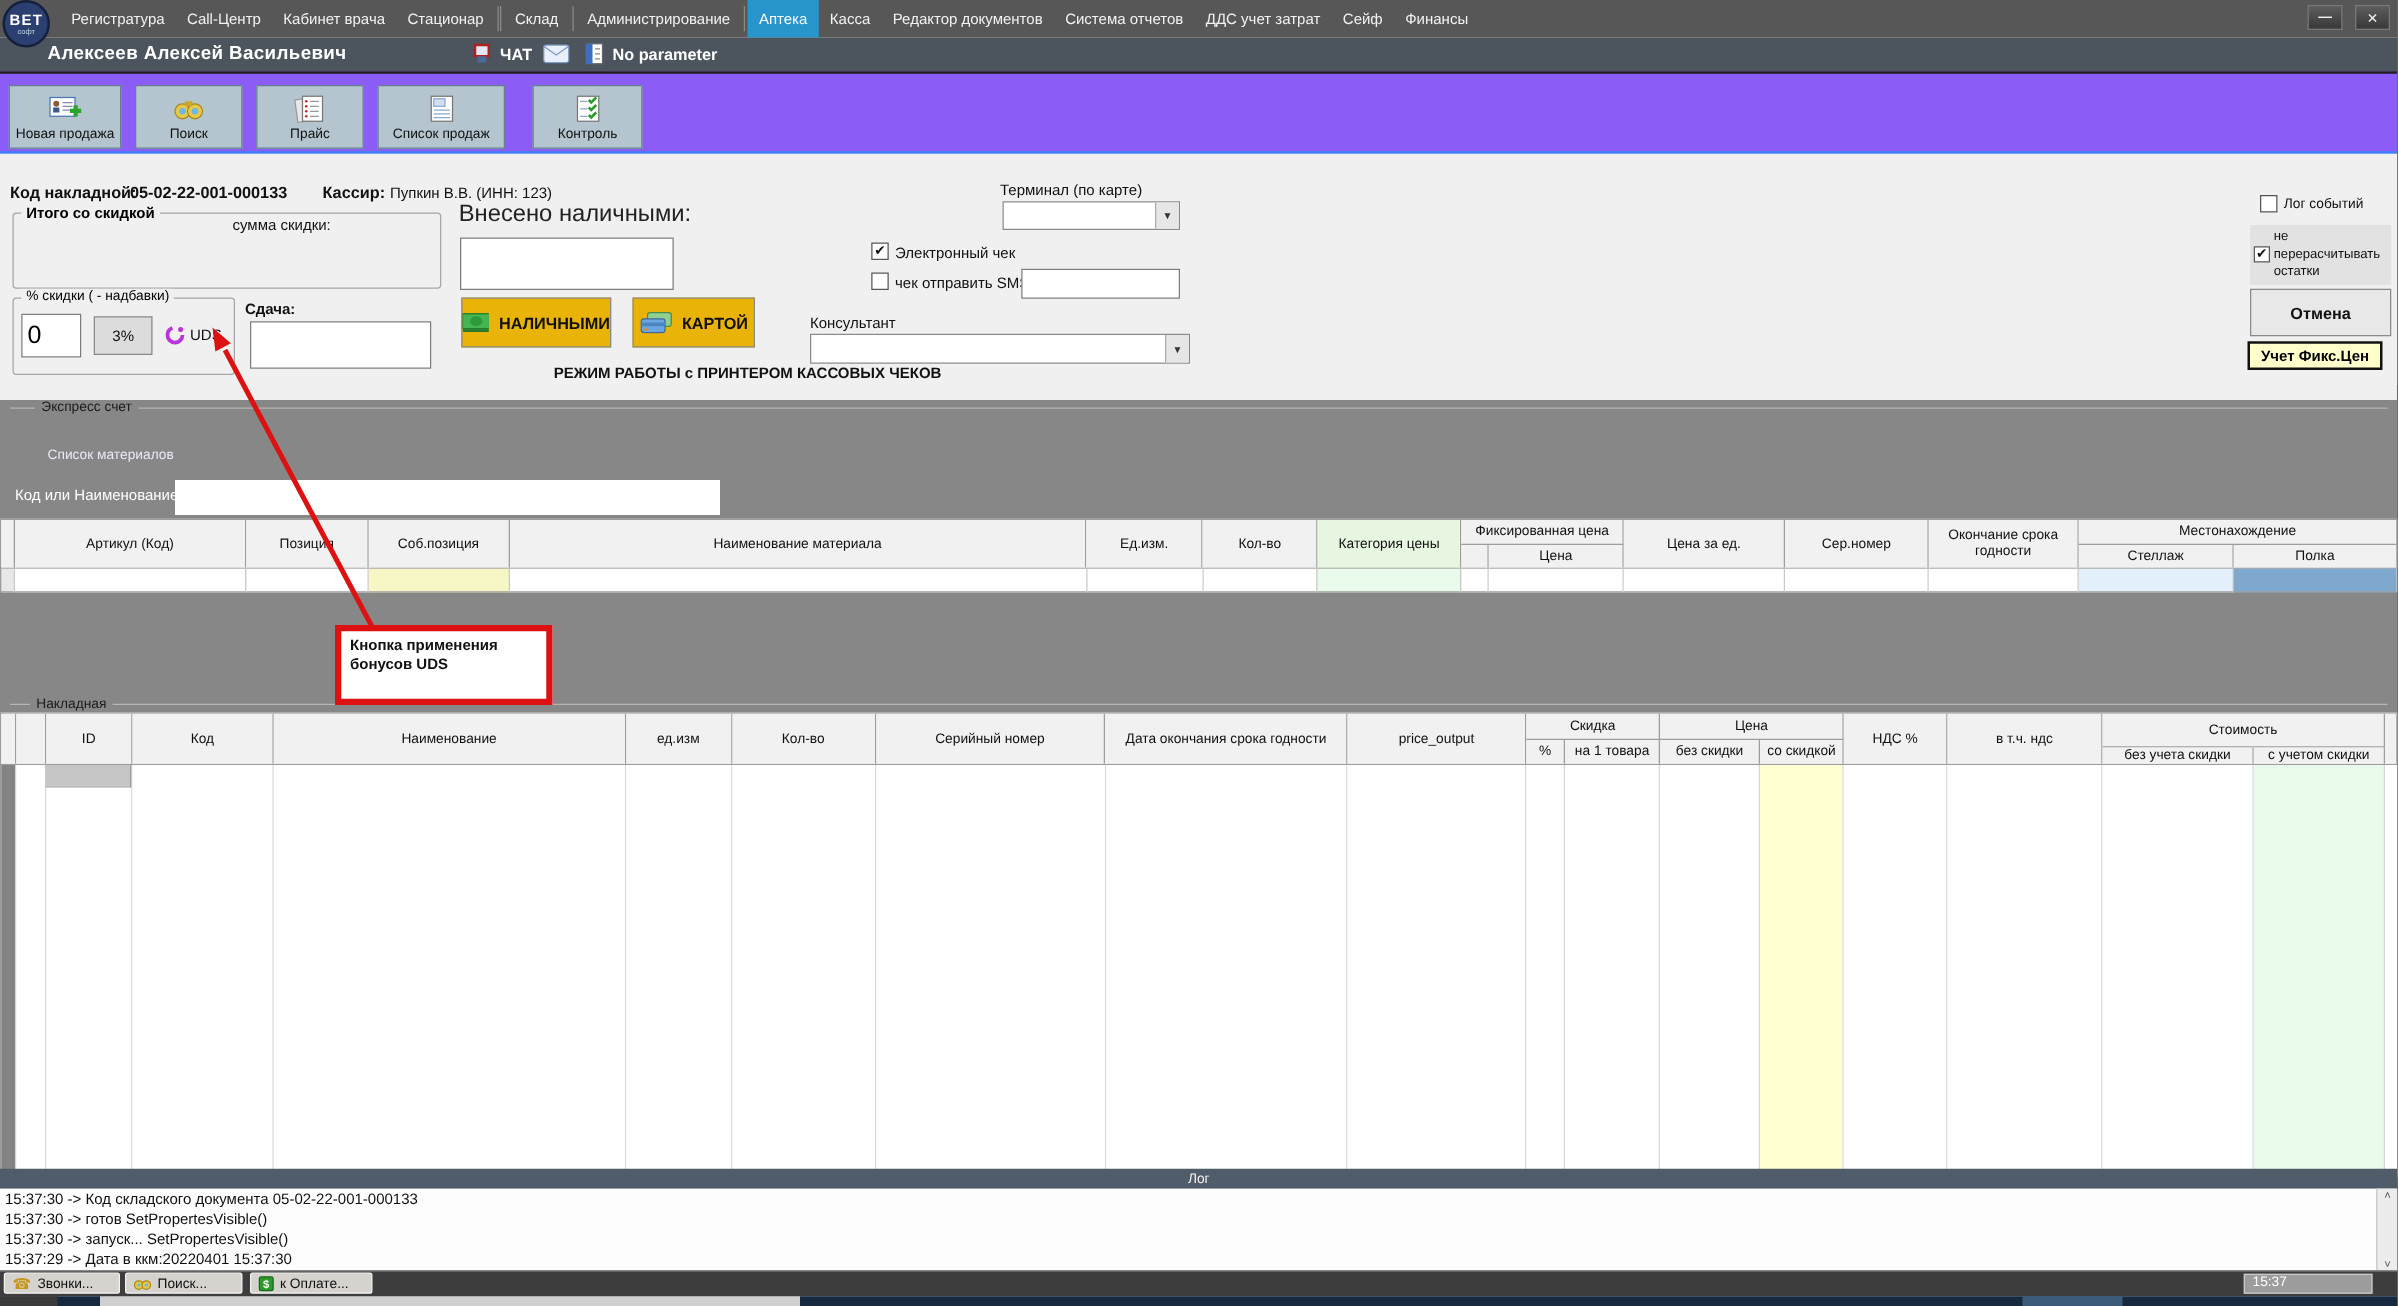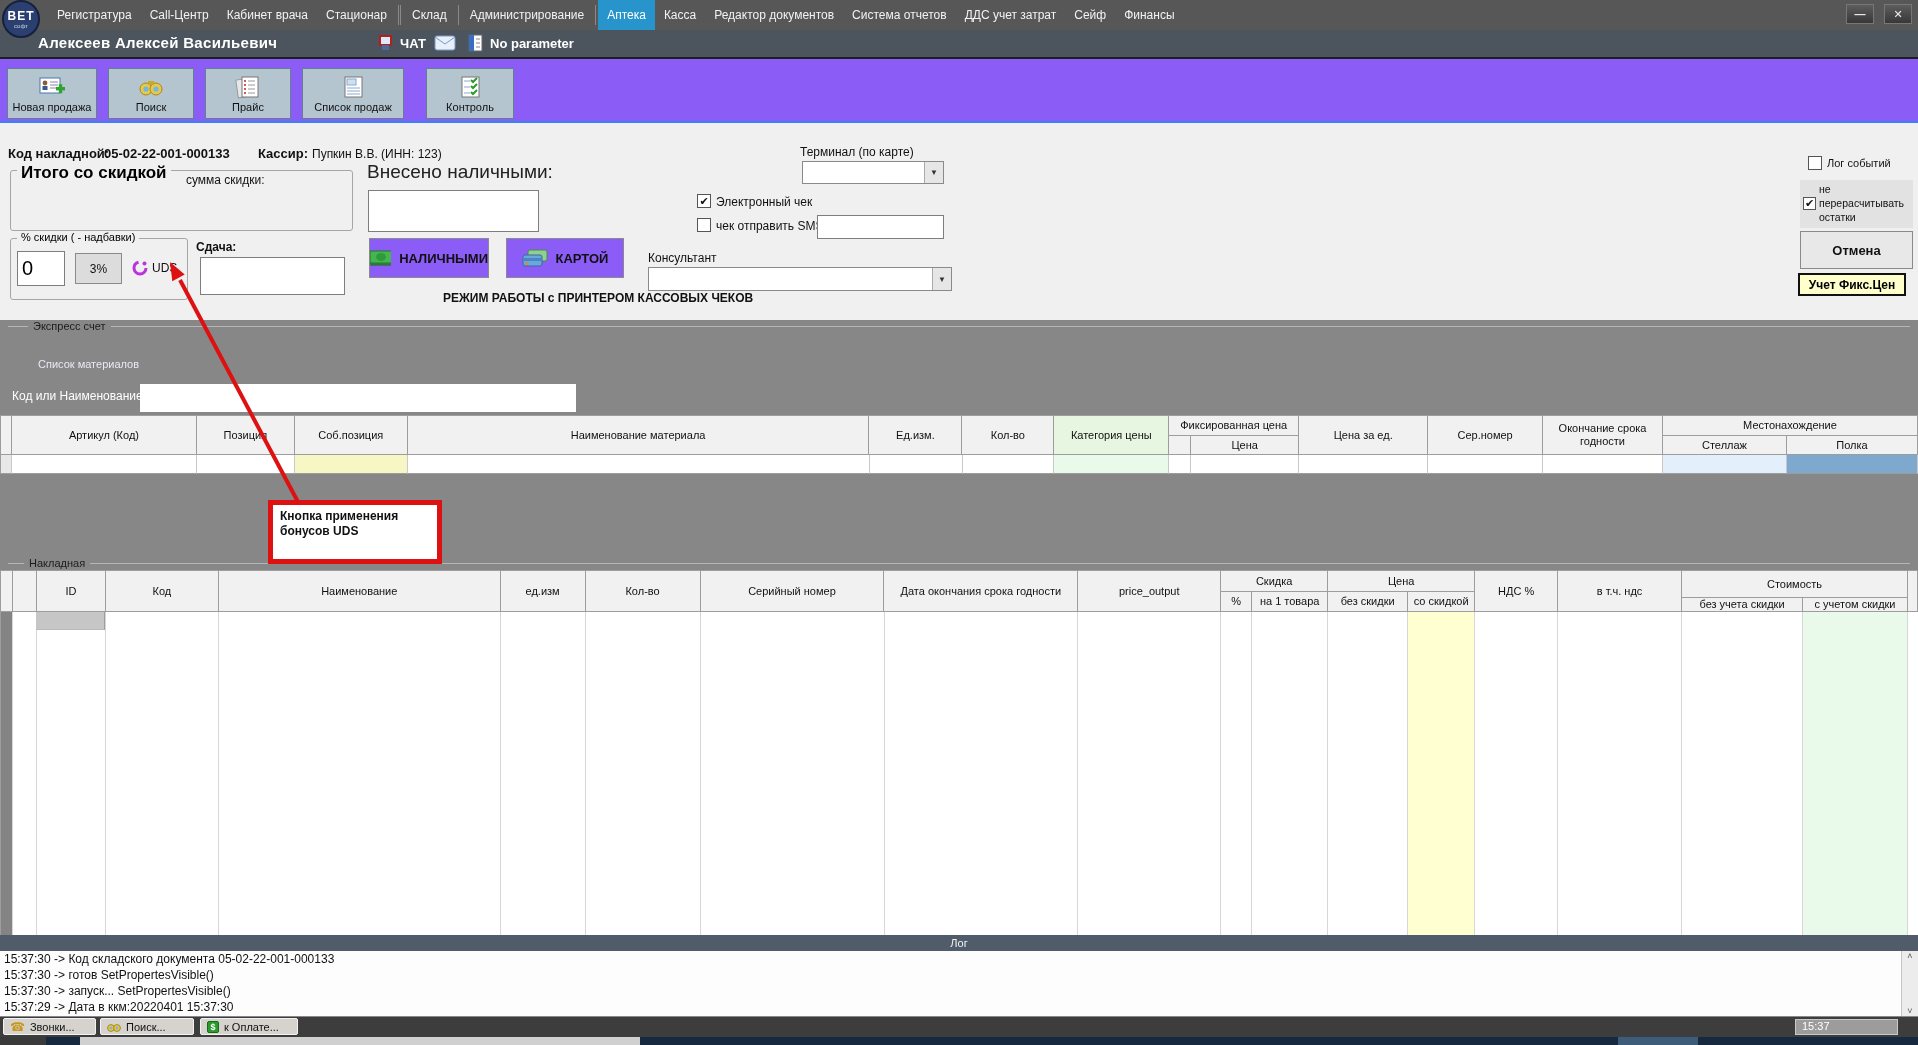--- a/index.html
+++ b/index.html
@@ -39,21 +39,21 @@
   .b { font-weight:bold; }
   .gb { position:absolute; border:1px solid #a6a6a6; border-radius:3px; }
   .gb > .leg { position:absolute; top:-8px; left:6px; background:#f0f0f0; padding:0 4px; font-size:11px; white-space:nowrap; }
   .win-input { position:absolute; background:#fff; border:1px solid #7e7e7e; font-size:14px; padding:2px 4px;
                font-family:"Liberation Sans",sans-serif; }
   .combo { position:absolute; background:#fff; border:1px solid #8a8a8a; display:flex; align-items:stretch; }
   .combo .cbox { flex:1; }
   .combo .carrow { width:19px; background:#e6e6e6; border-left:1px solid #aaa; display:flex; align-items:center; justify-content:center; font-size:8px; color:#333; }
   .cb { position:absolute; width:14px; height:14px; background:#fff; border:1px solid #555; font-size:11px; line-height:12px;
         text-align:center; font-weight:bold; color:#111; cursor:pointer; }
-  .btn3d { position:absolute; background:#8b5cf6; border:1px solid #8a8a8a; display:flex; align-items:center; justify-content:center;
+  .btn3d { position:absolute; background:#eab308; border:1px solid #8a8a8a; display:flex; align-items:center; justify-content:center;
            gap:8px; font-weight:bold; color:#111; cursor:pointer; }
 
   
   .panel { left:0; top:320px; width:1918px; height:627px; background:#878787; }
   .fs-line { position:absolute; border-top:1px solid #b5b5b5; }
   .fs-leg { position:absolute; background:#878787; padding:0 5px; font-size:11px; color:#1c1c1c; white-space:nowrap; }
   .tabstrip { position:absolute; left:0; top:14px; width:1718px; height:26px; background:#e8e8e8; display:flex; }
   .tab { height:26px; display:flex; align-items:center; gap:6px; font-size:11.5px; color:#111; padding:0 10px; cursor:pointer; }
   .tab.active { background:#f4f4f4; border-right:1px solid #9a9a9a; }
   .tab.inactive { background:#e8e8e8; border-right:1px solid #b5b5b5; width:487px; }
@@ -208,21 +208,21 @@
     </div>
   </div>
 
   <div class="abs formarea">
     <div class="lbl b" style="left:8px;top:23px;font-size:13px">Код накладной:</div>
     <div class="lbl b" style="left:104px;top:23px;font-size:13px">05-02-22-001-000133</div>
     <div class="lbl b" style="left:258px;top:23px;font-size:13px">Кассир:</div>
     <div class="lbl" style="left:312px;top:24px">Пупкин В.В. (ИНН: 123)</div>
 
     <div class="gb" style="left:10px;top:47px;width:343px;height:61px">
-      <span class="leg b" style="font-size:17px">Итого со скидкой</span>
+      <span class="leg b" style="font-size:12px">Итого со скидкой</span>
       <span class="lbl" style="left:175px;top:2px">сумма скидки:</span>
     </div>
 
     <div class="lbl" style="left:367px;top:38px;font-size:19px;color:#222">Внесено наличными:</div>
     <input class="win-input" style="left: 368px; top: 67px; width: 171px; height: 42px; font-size: 18px;" value="">
 
     <div class="gb" style="left:10px;top:115px;width:178px;height:62px">
       <span class="leg">% скидки ( - надбавки)</span>
       <input class="win-input" style="left: 6px; top: 12px; width: 48px; height: 35px; font-size: 20px;" value="0">
       <div class="btn3d" style="left:64px;top:14px;width:47px;height:31px;font-weight:normal;font-size:12px;background:#dcdcdc">3%</div>
@@ -237,21 +237,21 @@
     <input class="win-input" style="left: 200px; top: 134px; width: 145px; height: 38px;" value="">
 
     <div class="btn3d" style="left:369px;top:115px;width:120px;height:40px;font-size:13px">
       <svg width="26" height="16">
         <rect x="1" y="3" width="22" height="12" fill="#2f8f39" stroke="#1d6a26"></rect>
         <rect x="0" y="1" width="22" height="12" fill="#46b551" stroke="#1d7a26"></rect>
         <ellipse cx="11" cy="7" rx="5" ry="4" fill="#2f9a3a"></ellipse>
       </svg>
       <span>НАЛИЧНЫМИ</span>
     </div>
-    <div class="btn3d" style="left:506px;top:115px;width:118px;height:40px;font-size:13px">
+    <div class="btn3d" style="left:506px;top:115px;width:98px;height:40px;font-size:13px">
       <svg width="26" height="18">
         <rect x="6" y="1" width="19" height="11" rx="2" fill="#8fd08f" stroke="#4a8a4a"></rect>
         <rect x="1" y="6" width="19" height="11" rx="2" fill="#6aa7e0" stroke="#3a6a9a"></rect>
         <rect x="1" y="9" width="19" height="3" fill="#4a86c0"></rect>
         <circle cx="5" cy="14.5" r="1.5" fill="#e08a30"></circle>
       </svg>
       <span>КАРТОЙ</span>
     </div>
     <div class="lbl b" style="left:443px;top:168px">РЕЖИМ РАБОТЫ с ПРИНТЕРОМ КАССОВЫХ ЧЕКОВ</div>
 

